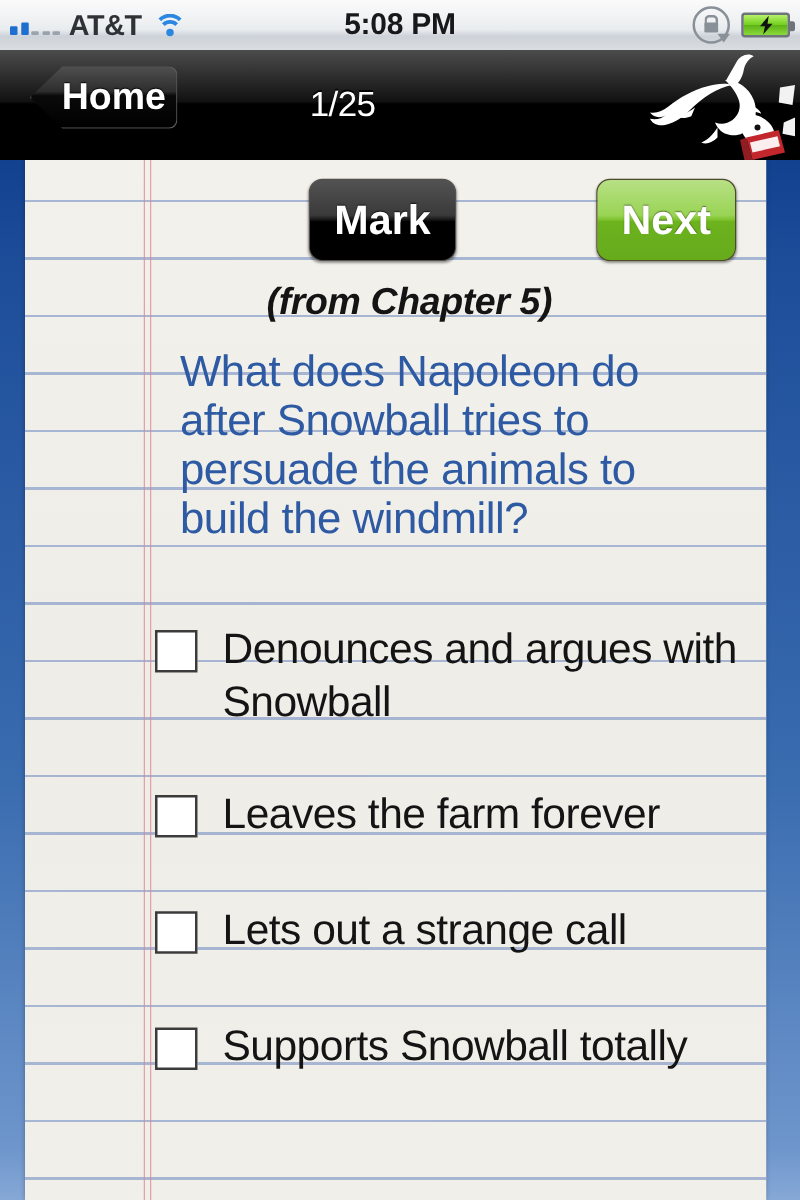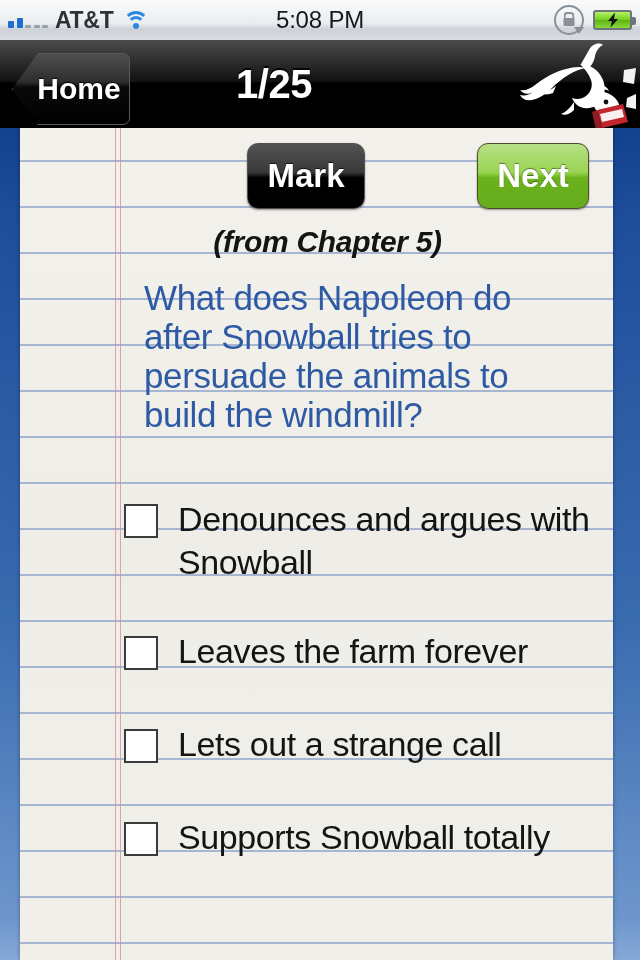--- a/index.html
+++ b/index.html
@@ -73,21 +73,21 @@
     background: #2b87e0;
     border: none;
   }
   .sb-time {
     position: absolute;
     left: 0; top: 0;
     width: 640px; height: 40px;
     line-height: 40px;
     text-align: center;
     font-size: 24px;
-    font-weight: normal;
+    font-weight: bold;
     color: #16181a;
     letter-spacing: -0.2px;
   }
   .sb-right {
     position: absolute;
     right: 8px; top: 0;
     height: 40px;
     display: flex;
     align-items: center;
     gap: 9px;
@@ -154,29 +154,29 @@
     background: linear-gradient(to bottom, #4c4c4c 0%, #303030 22%, #111 47%, #000 49%, #000 100%);
     overflow: hidden;
   }
   #nav-title {
     position: absolute;
     left: 0; top: 0;
     width: 548px; height: 88px;
     line-height: 88px;
     text-align: center;
     color: #fff;
-    font-size: 40px;
-    font-weight: bold;
+    font-size: 28px;
+    font-weight: normal;
     text-shadow: 0 -2px 0 rgba(0,0,0,.85);
     letter-spacing: -0.5px;
   }
   #back-button {
     position: absolute;
-    left: 12px; top: 13px;
-    width: 118px; height: 72px;
+    left: 24px; top: 13px;
+    width: 118px; height: 50px;
     cursor: pointer;
   }
   #back-button .bb-shape {
     position: absolute;
     inset: 0;
     background: linear-gradient(to bottom, #4e4e4e 0%, #2d2d2d 40%, #0a0a0a 47%, #000 100%);
     border: 1px solid #5a5a5a;
     border-radius: 7px;
     box-sizing: border-box;
     clip-path: polygon(26px 0, 100% 0, 100% 100%, 26px 100%, 0 50%);

